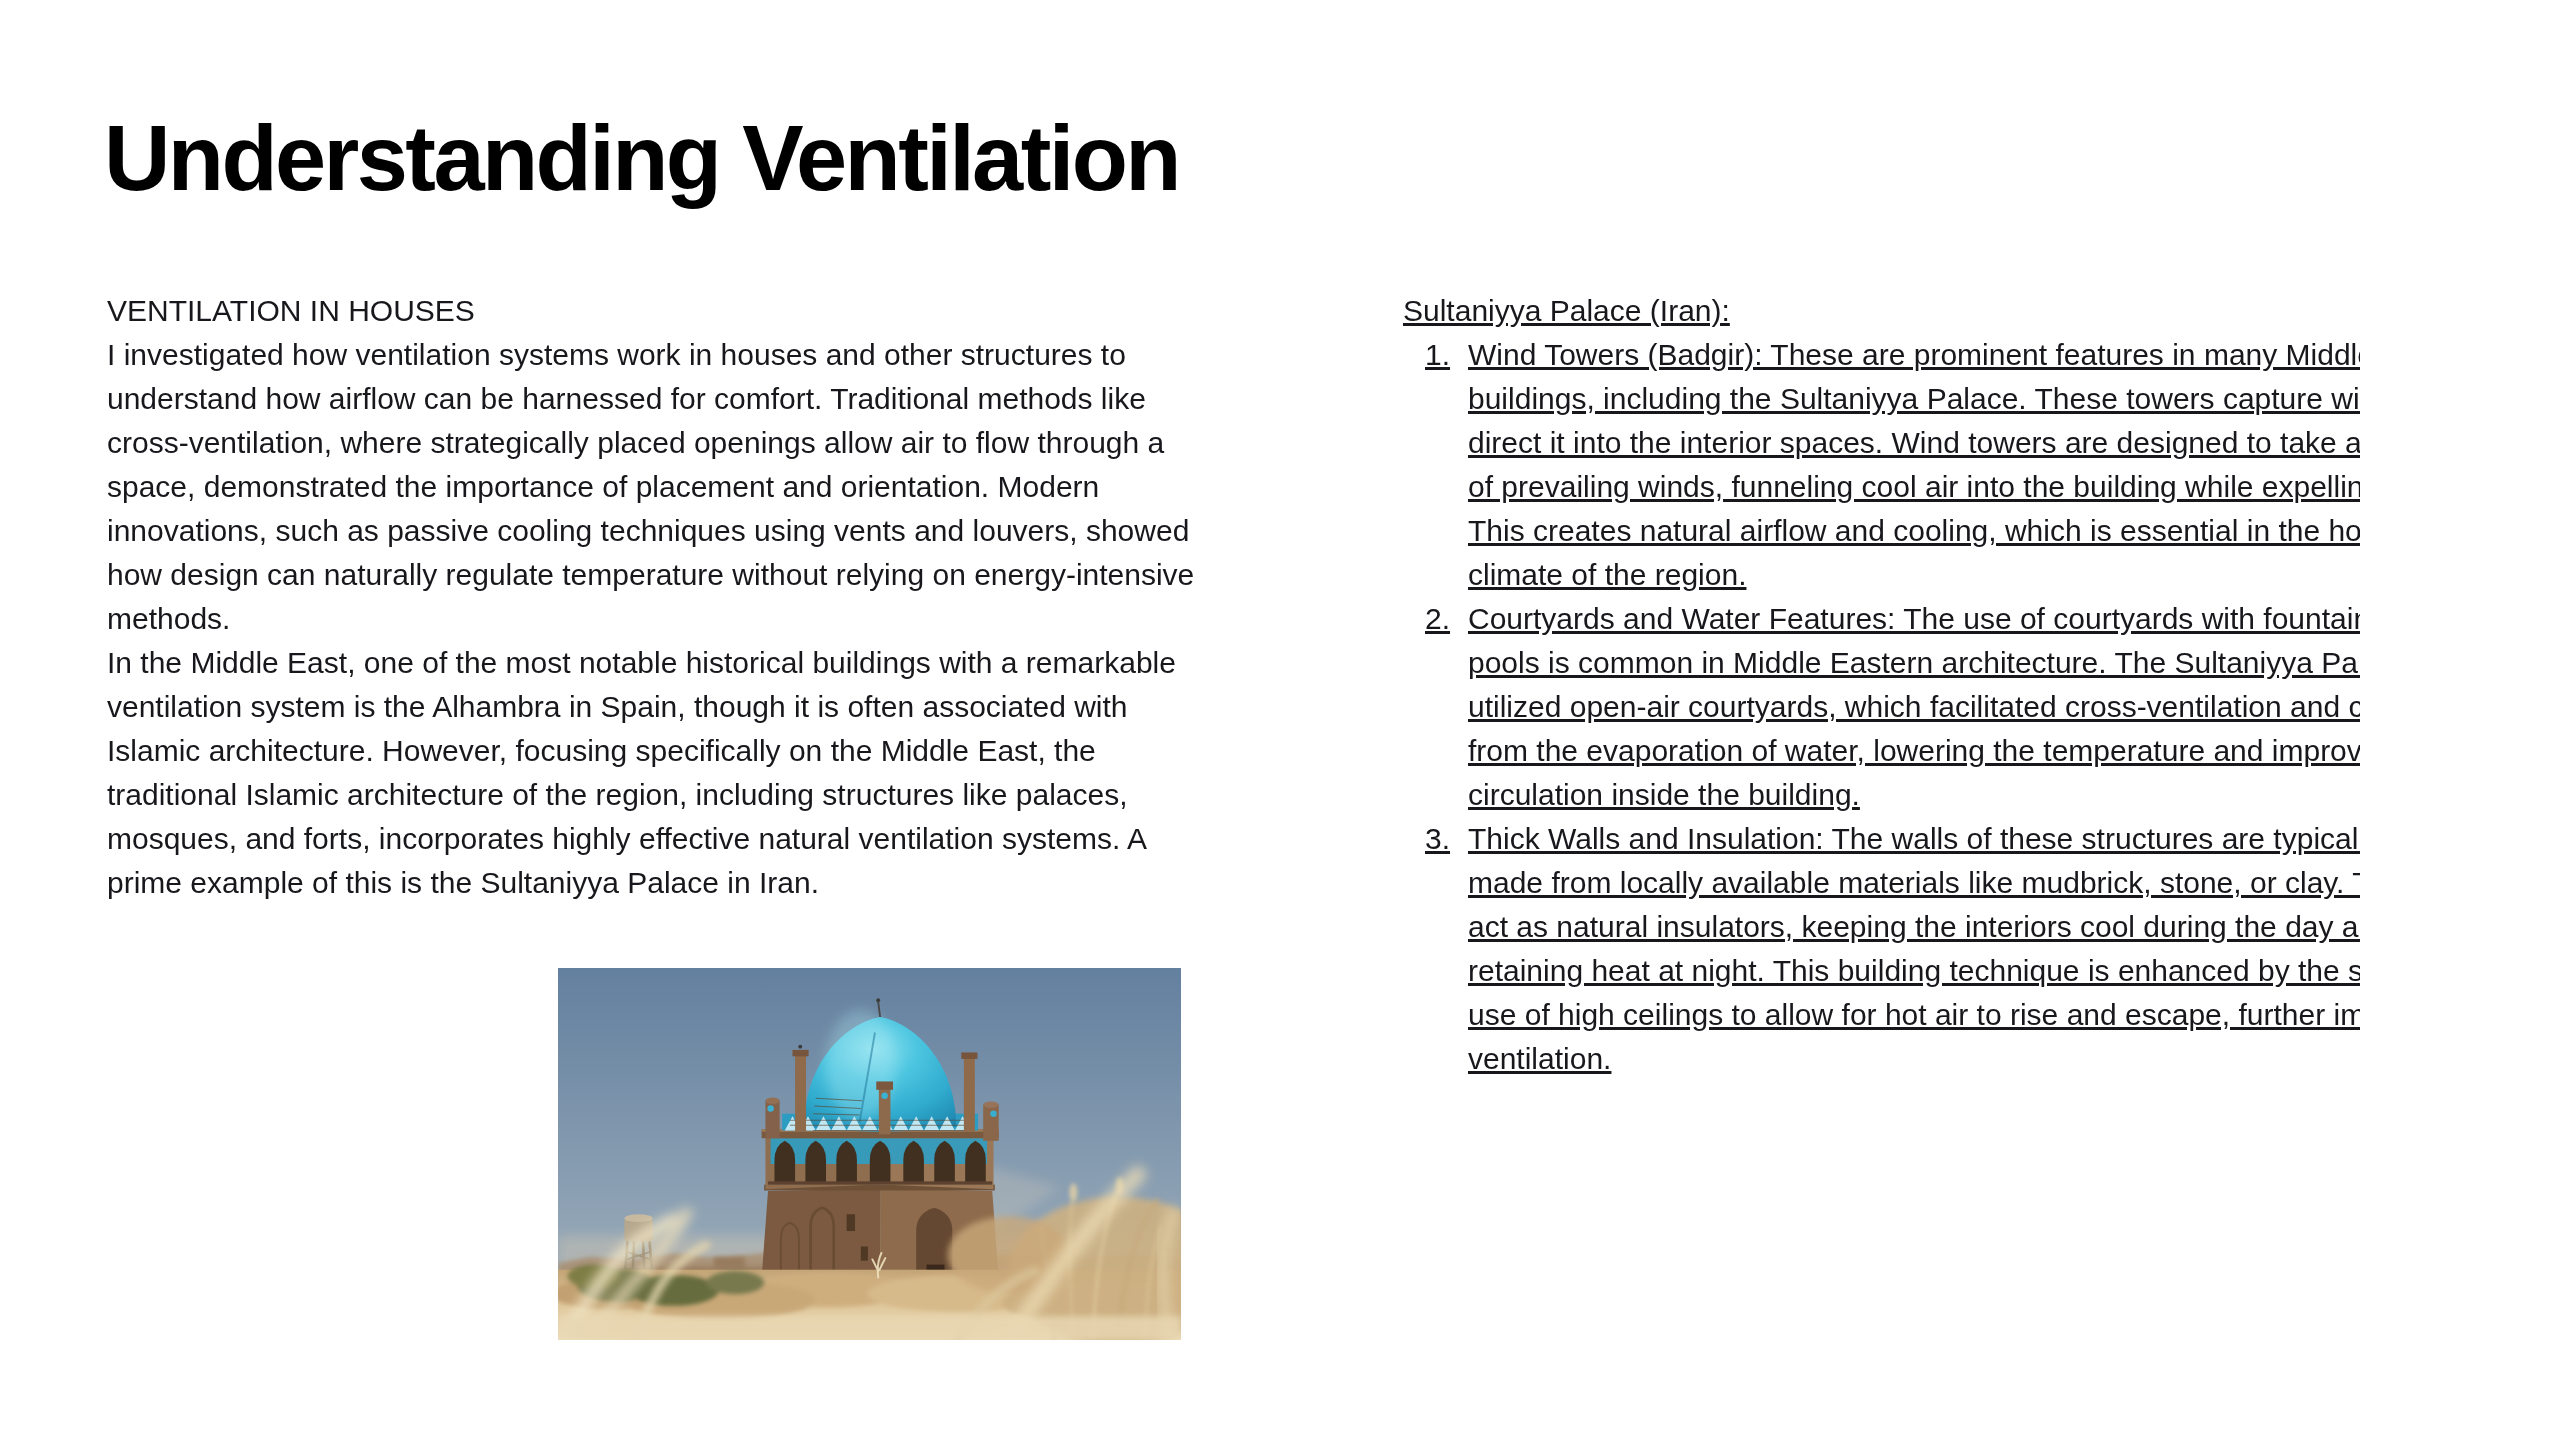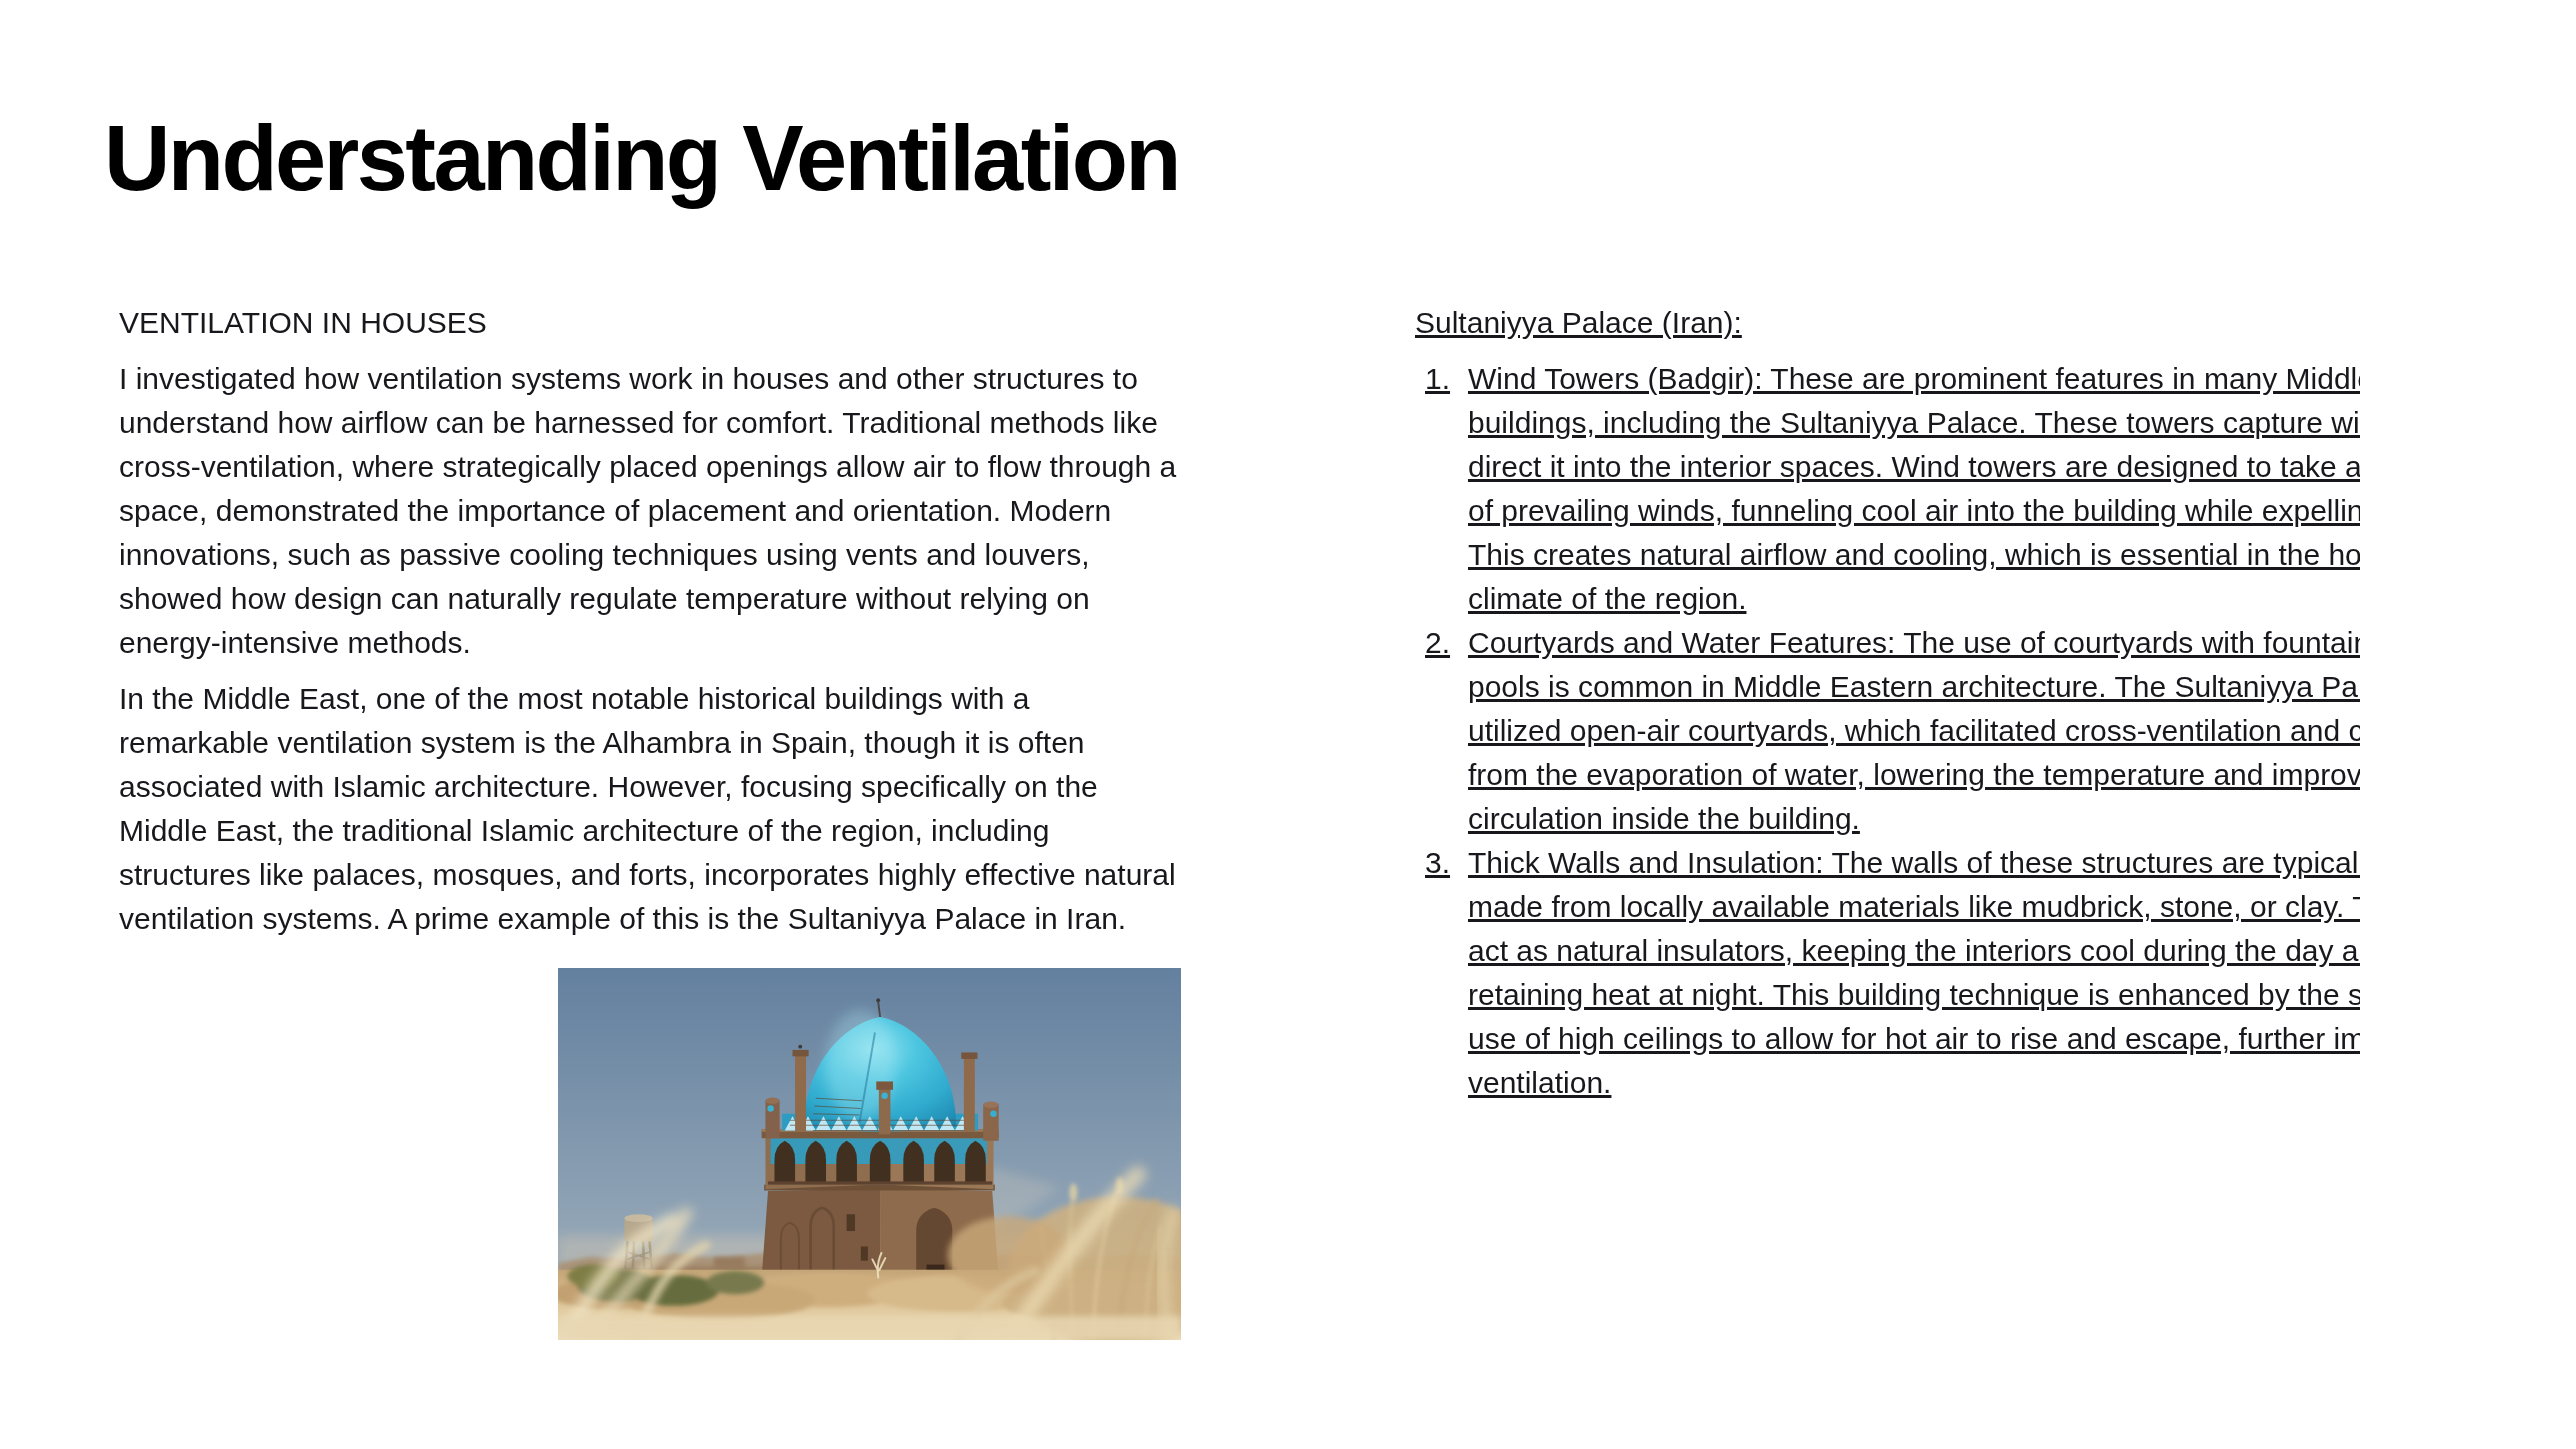--- a/index.html
+++ b/index.html
@@ -23,21 +23,21 @@
     color: #000000;
     white-space: nowrap;
   }
   .col {
     position: absolute;
     top: 289px;
     font-size: 30px;
     line-height: 44px;
     color: #17171c;
   }
-  .col p { margin: 12px; }
+  .col p { margin: 0; }
   .col-left  { left: 107px;  width: 1088px; }
   .col-right { left: 1403px; width: 1108px; text-decoration: underline; }
   ol.tech-list { margin: 0; padding: 0; list-style: none; }
   ol.tech-list li { display: flex; }
   ol.tech-list .num {
     flex: 0 0 43px;
     margin-left: 22px;
   }
   ol.tech-list .txt { flex: 1; }
   figure.photo {

